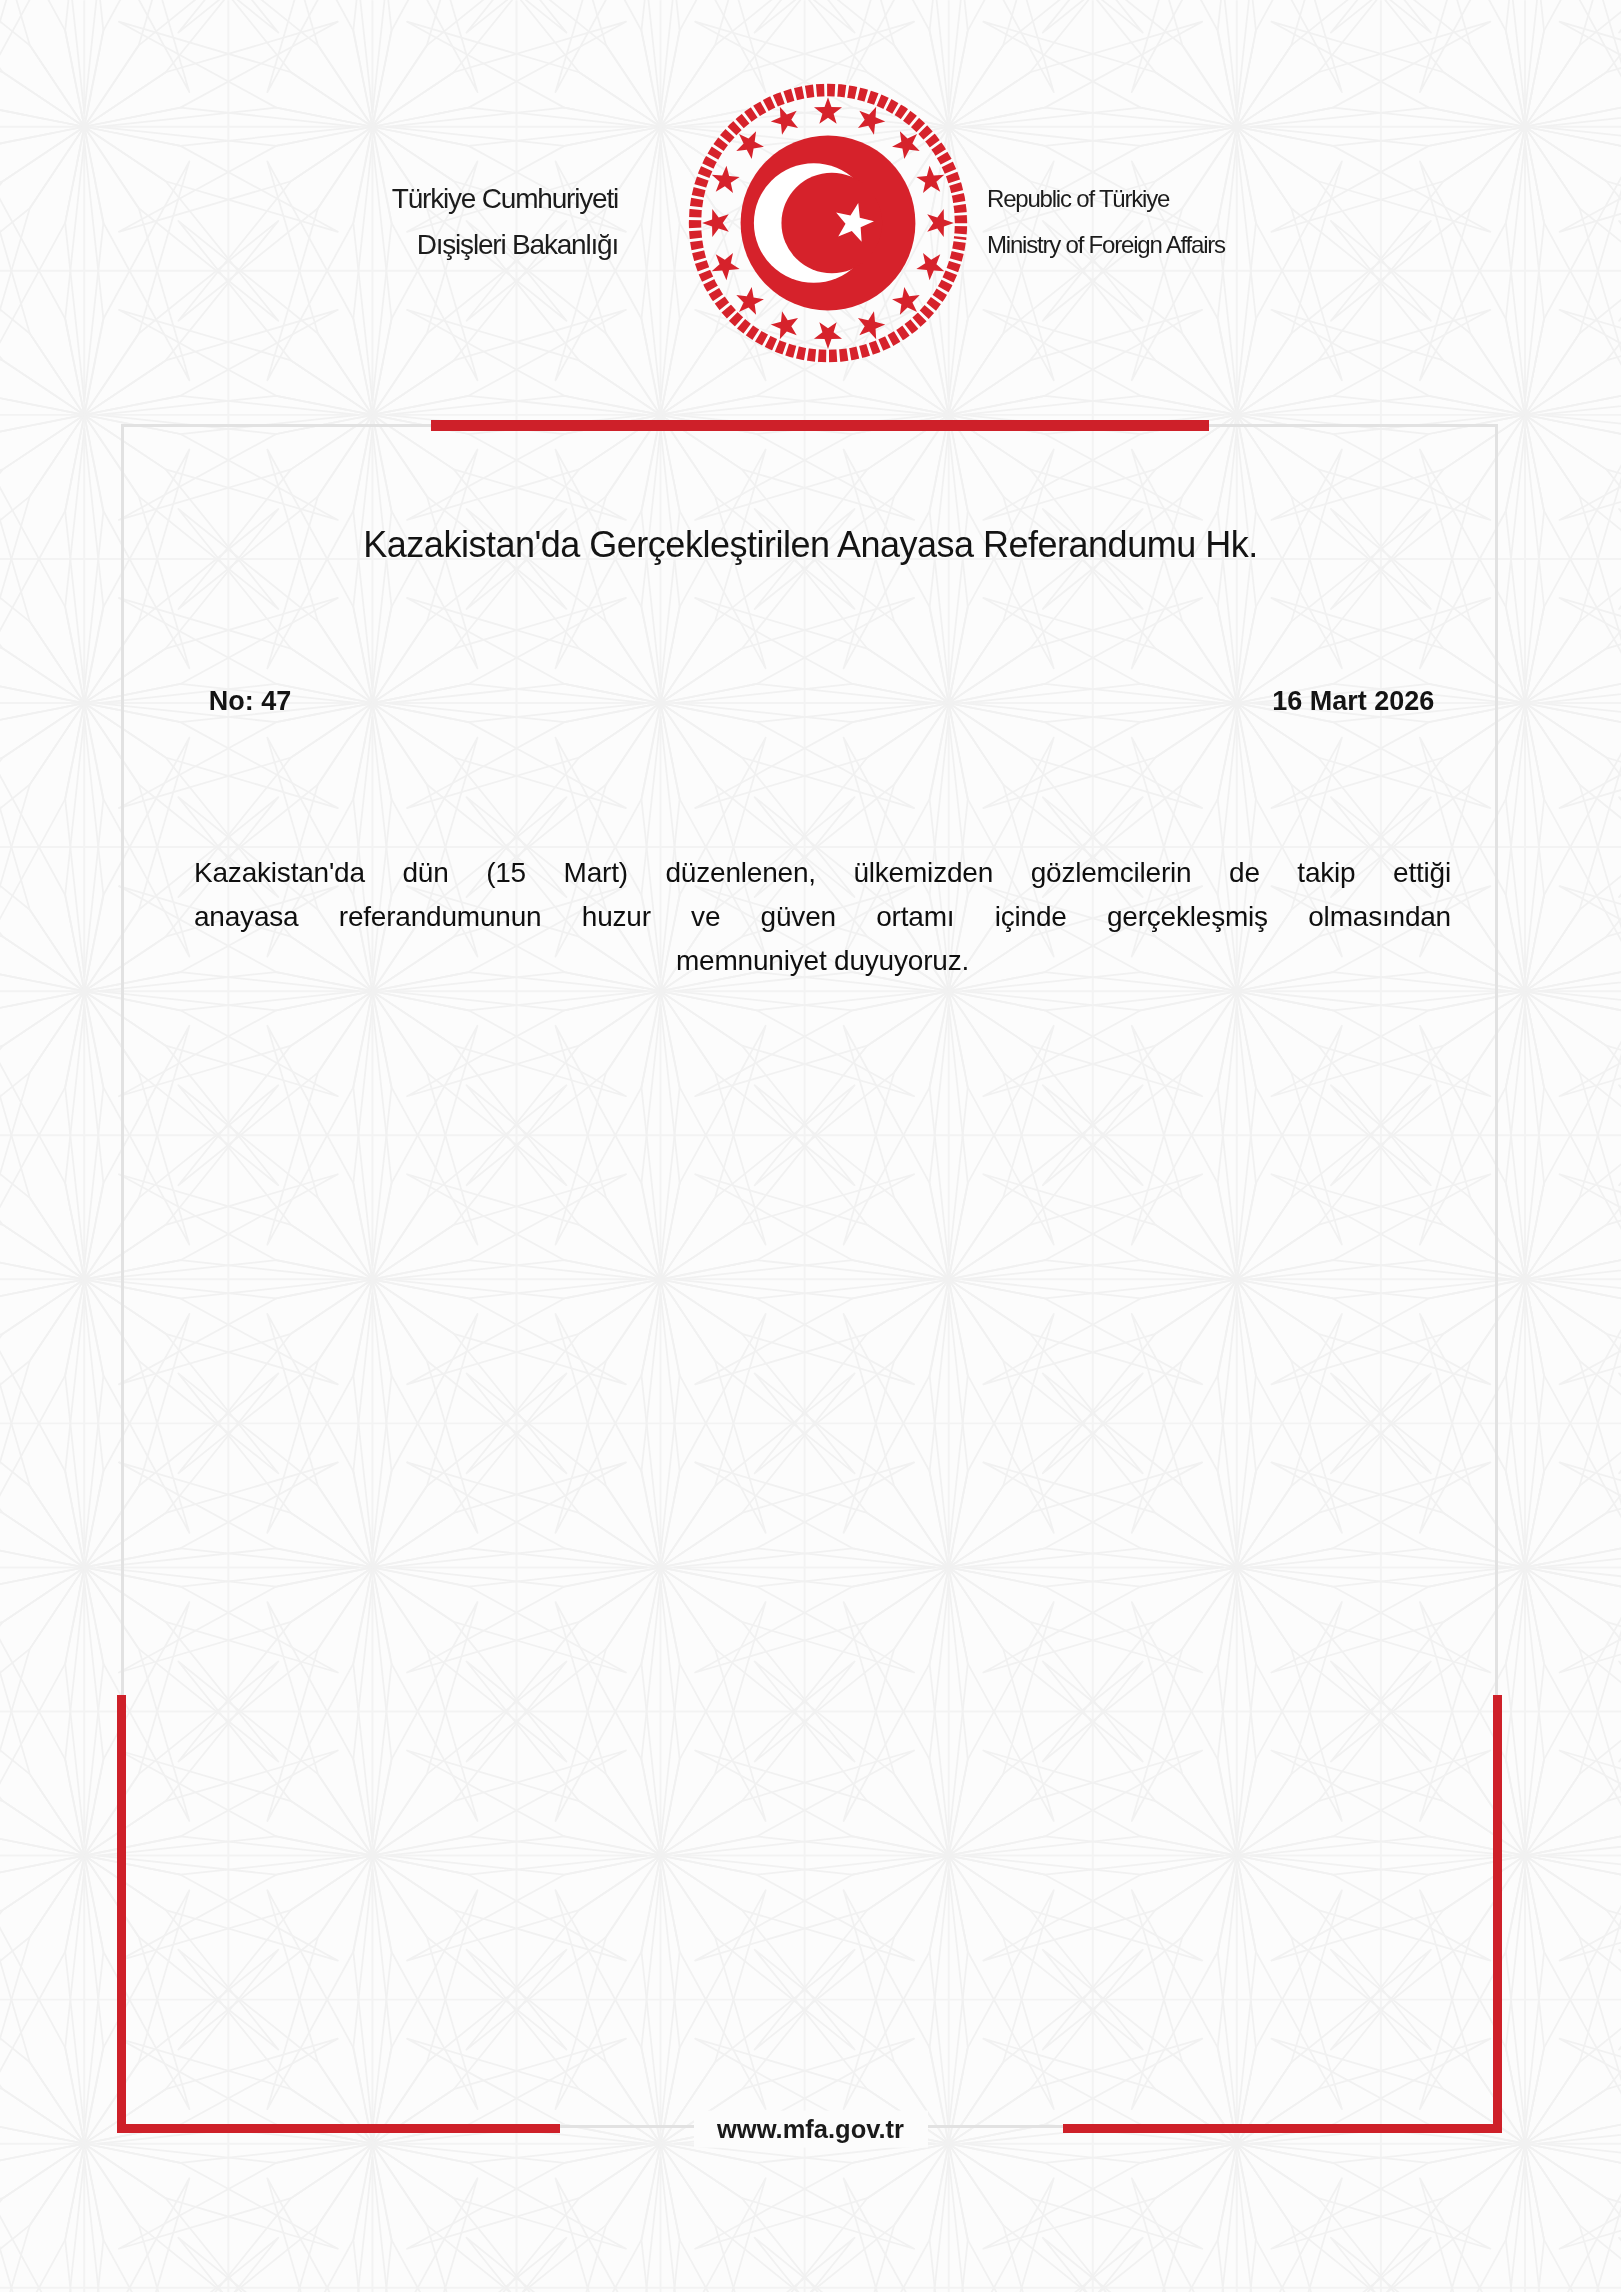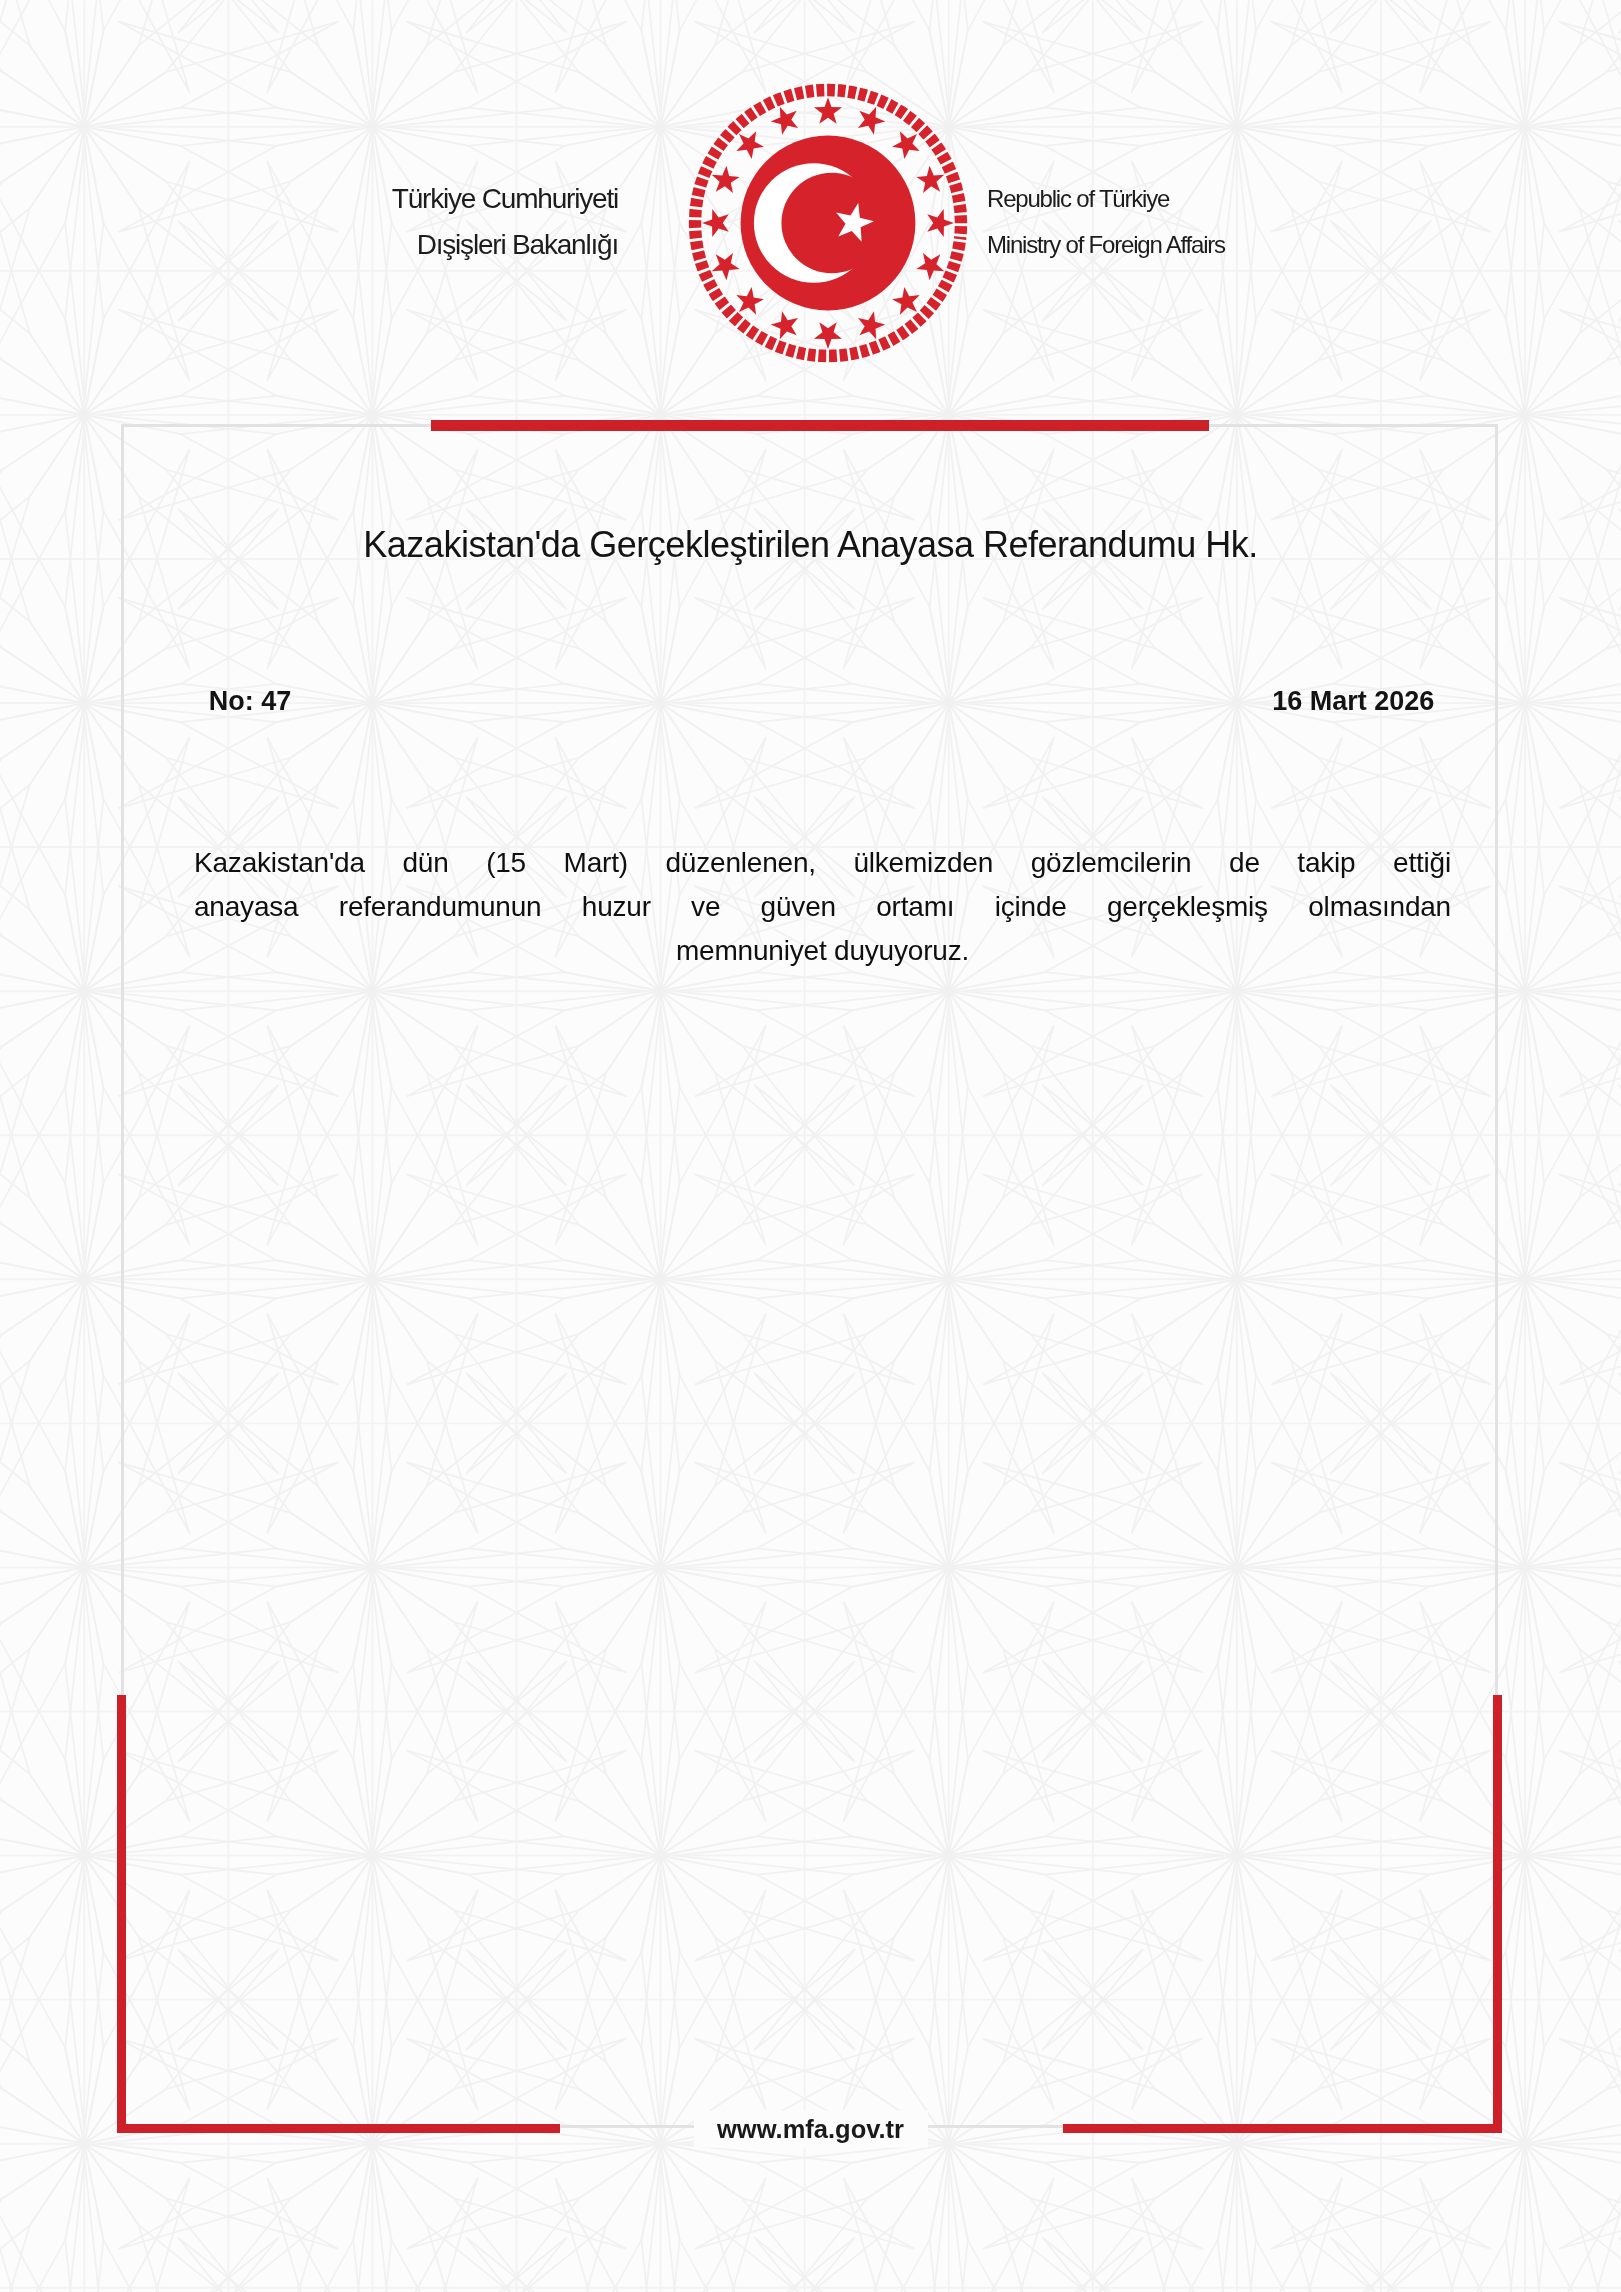--- a/index.html
+++ b/index.html
@@ -54,21 +54,21 @@
   .no-date-row{
     position:absolute;left:194px;top:686px;width:1257px;z-index:2;
     display:flex;justify-content:space-between;align-items:baseline;
     font-size:27px;font-weight:bold;color:#141414;
     padding:0 16.7px 0 14.7px;box-sizing:border-box;
   }
   .body-text{
     position:absolute;left:194px;top:841px;width:1257px;z-index:2;
     font-size:28px;color:#0f0f0f;letter-spacing:-0.2px;
   }
-  .body-text .para{margin:0 0 34px 0;}
+  .body-text .para{margin:10px 0 34px 0;}
   .body-text .line{line-height:44px;}
   .body-text .jline{text-align:justify;text-align-last:justify;}
   .body-text .lline{text-align:center;}
 
   
   .footer-text{
     position:absolute;left:50%;top:2129px;transform:translate(-50%,-50%);
     z-index:4;background:var(--page-bg);padding:3.9px 23.5px;
     font-size:25.5px;font-weight:bold;color:#1a1a1a;white-space:nowrap;
   }

